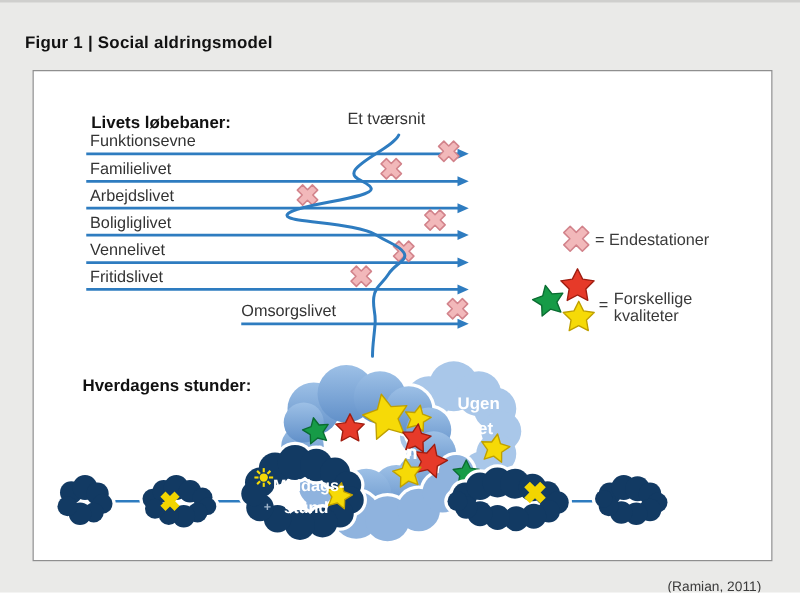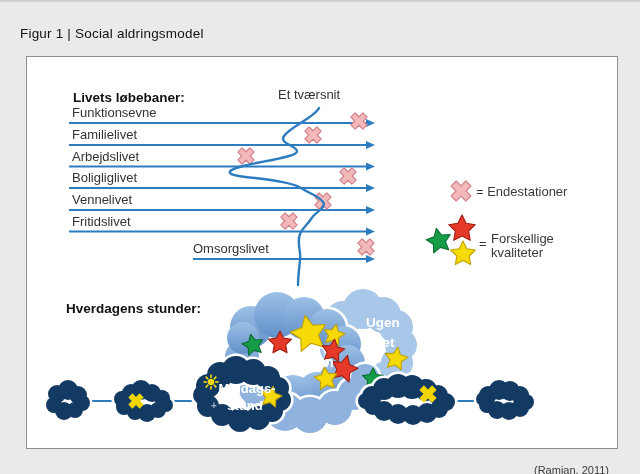--- a/index.html
+++ b/index.html
@@ -4,21 +4,21 @@
 <style>
   html,body{margin:0;padding:0}
   body{
     width:640px;height:474px;position:relative;overflow:hidden;
     background:#eaeae8;
     font-family:"Liberation Sans", sans-serif;
   }
   .top-edge{position:absolute;left:0;top:0;width:640px;height:2px;background:#cfcfcd}
   .fig-title{
     position:absolute;left:20px;top:26px;
-    font-size:13.5px;font-weight:normal;color:#121212;letter-spacing:.2px;
+    font-size:13.5px;font-weight:bold;color:#121212;letter-spacing:.2px;
   }
   .fig-box{
     position:absolute;left:26px;top:56px;width:592px;height:393px;
     background:#ffffff;border:1px solid #8f8f8f;box-sizing:border-box;
   }
   .fig-box svg{position:absolute;left:0;top:0;width:590px;height:391px}
   .citation{
     position:absolute;right:31px;top:464px;
     font-size:11px;color:#3b3b3b;
   }

